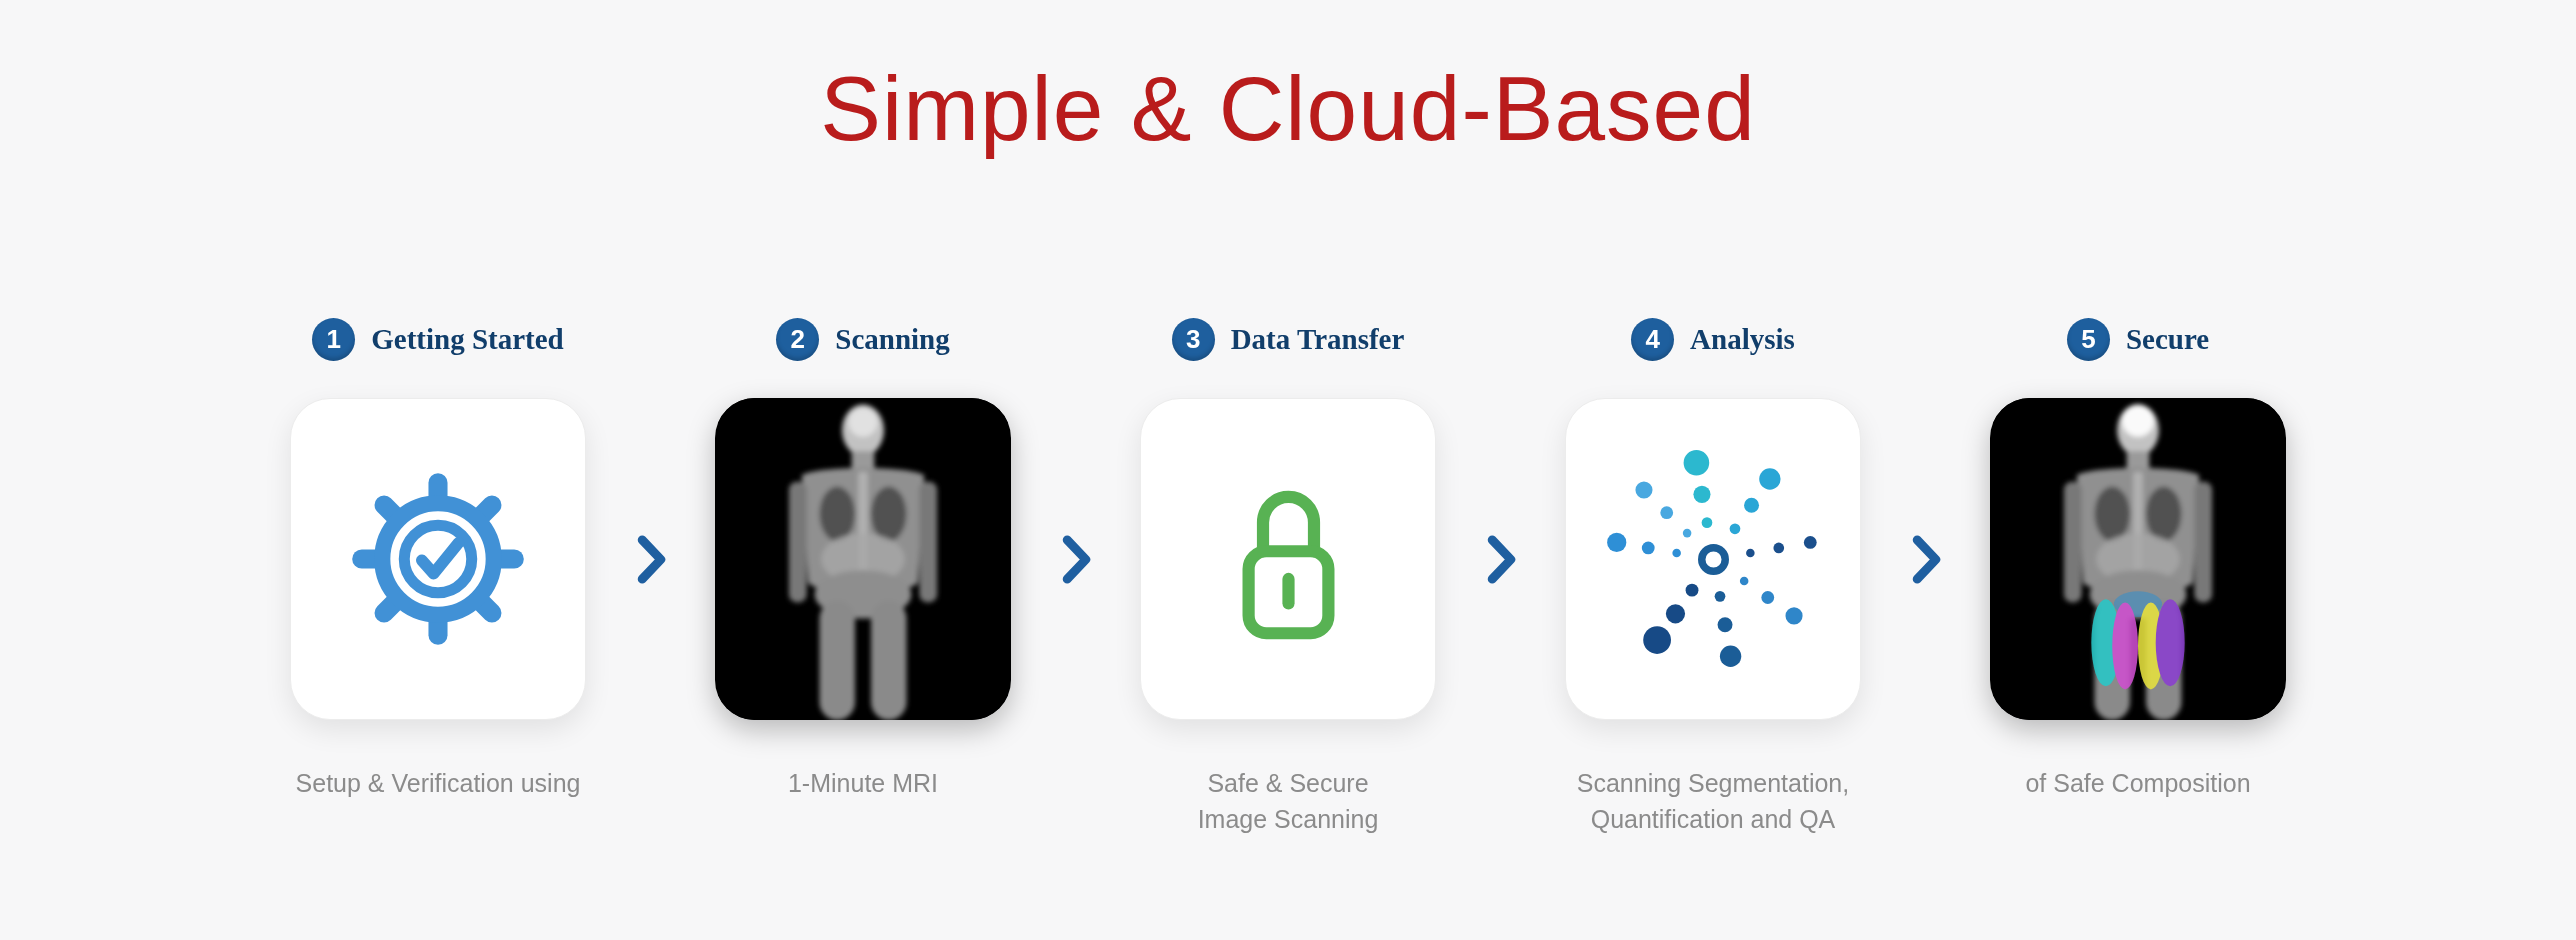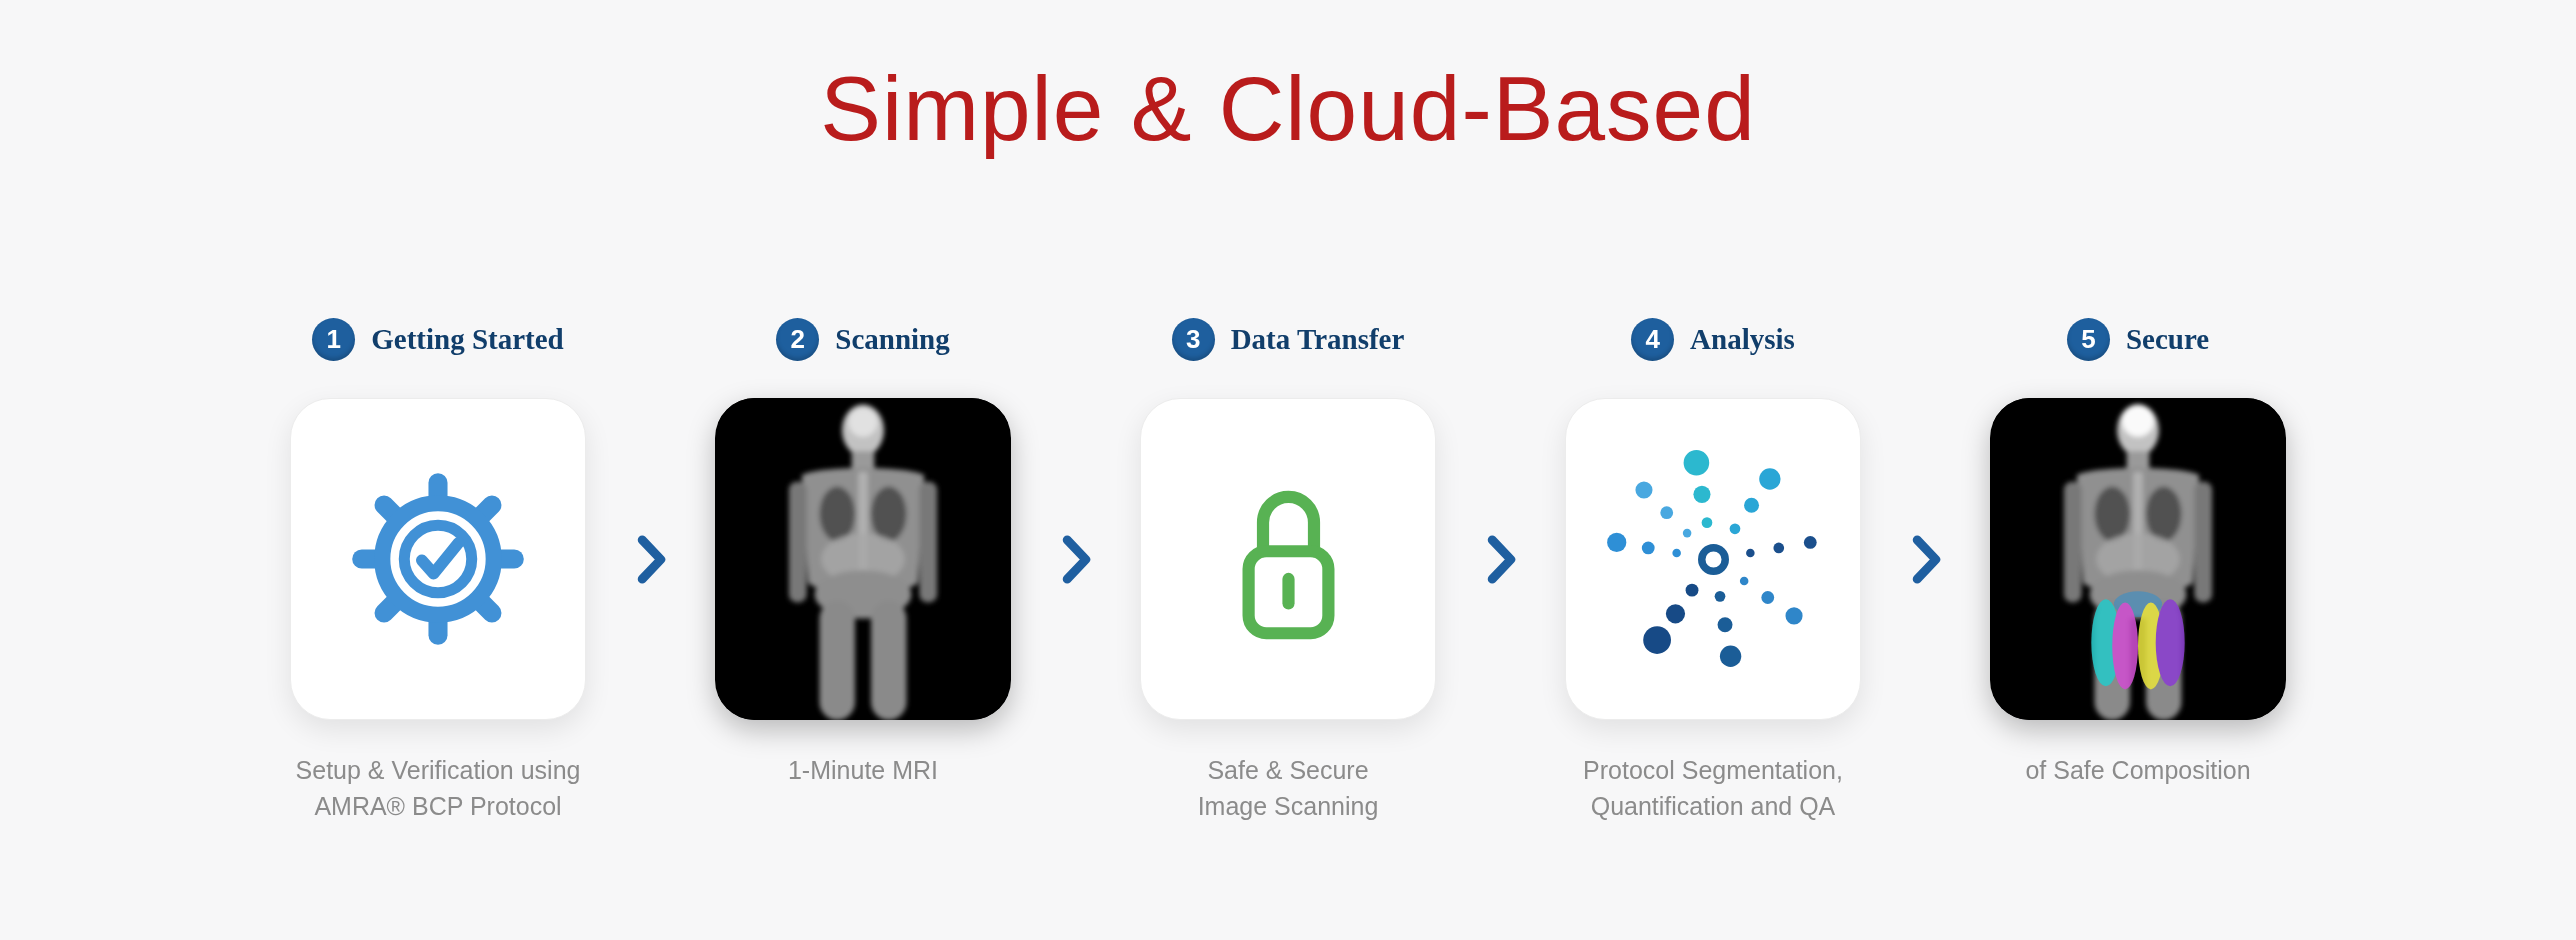--- a/index.html
+++ b/index.html
@@ -62,21 +62,21 @@
     border:1px solid #ececec;
     box-shadow:0 10px 28px rgba(0,0,0,.09);
   }
   .card-dark {
     background:#000000;
     box-shadow:0 10px 28px rgba(0,0,0,.25);
     overflow:hidden;
   }
   .card-dark svg { display:block; }
   .caption {
-    margin-top:32px;
+    margin-top:45px;
     text-align:center;
     font-size:25px;
     color:#8b8b8b;
     line-height:36px;
   }
   .caption span { display:block; }
   .arrow {
     width:99px;
     display:flex;
     justify-content:center;
@@ -107,21 +107,20 @@
           <line x1="60" y1="100" x2="60" y2="112"></line>
           <line x1="88.28" y1="88.28" x2="96.77" y2="96.77"></line>
         </g>
         <circle cx="60" cy="60" r="38" stroke="#4191d6" stroke-width="11" fill="#ffffff"></circle>
         <circle cx="60" cy="60" r="23" stroke="#4191d6" stroke-width="7.5" fill="none"></circle>
         <path d="M49 61 L57 70 L74 49" stroke="#4191d6" stroke-width="8" stroke-linecap="round" stroke-linejoin="round"></path>
       </svg>
     </div>
     <div class="caption">
       <span>Setup &amp; Verification using</span>
-      <span>AMRA® BCP Protocol</span>
     </div>
   </div>
 
   <div class="arrow">
     <svg width="38" height="57" viewBox="0 0 38 58" fill="none">
       <polyline points="10,9 29,29 10,49" stroke="#1f5fa0" stroke-width="9" stroke-linecap="round" stroke-linejoin="round"></polyline>
     </svg>
   </div>
 
   <div class="step">
@@ -225,21 +224,21 @@
         <circle cx="75.5" cy="103.9" r="4" fill="#2e8fd6"></circle>
         <circle cx="48.9" cy="99.2" r="6" fill="#2e8fd6"></circle>
         <circle cx="19.4" cy="94.0" r="9" fill="#2e8fd6"></circle>
 
         <circle cx="85.3" cy="85.3" r="4" fill="#49a8e0"></circle>
         <circle cx="66.2" cy="66.2" r="6" fill="#49a8e0"></circle>
         <circle cx="44.9" cy="44.9" r="8" fill="#49a8e0"></circle>
       </svg>
     </div>
     <div class="caption">
-      <span>Protocol Segmentation,</span>
+      <span>Scanning Segmentation,</span>
       <span>Quantification and QA</span>
     </div>
   </div>
 
   <div class="arrow">
     <svg width="38" height="57" viewBox="0 0 38 58" fill="none">
       <polyline points="10,9 29,29 10,49" stroke="#1f5fa0" stroke-width="9" stroke-linecap="round" stroke-linejoin="round"></polyline>
     </svg>
   </div>
 

